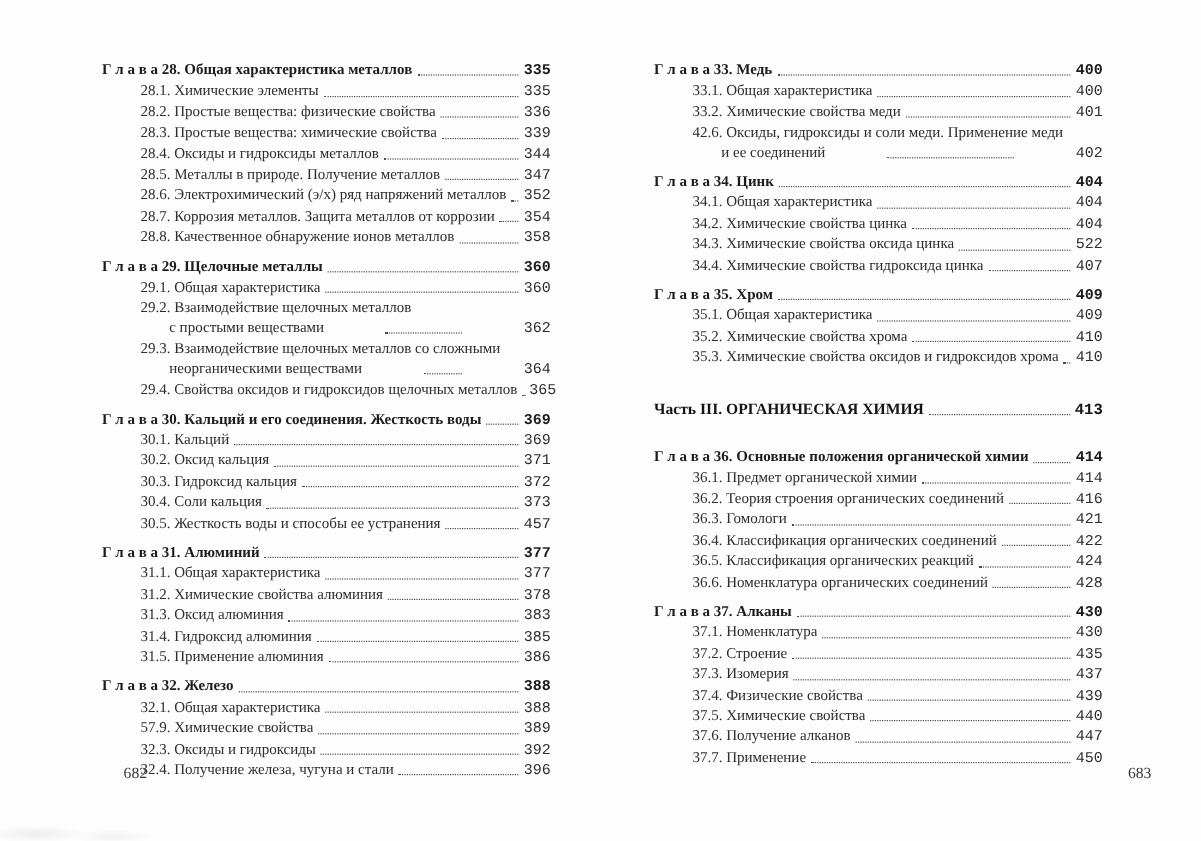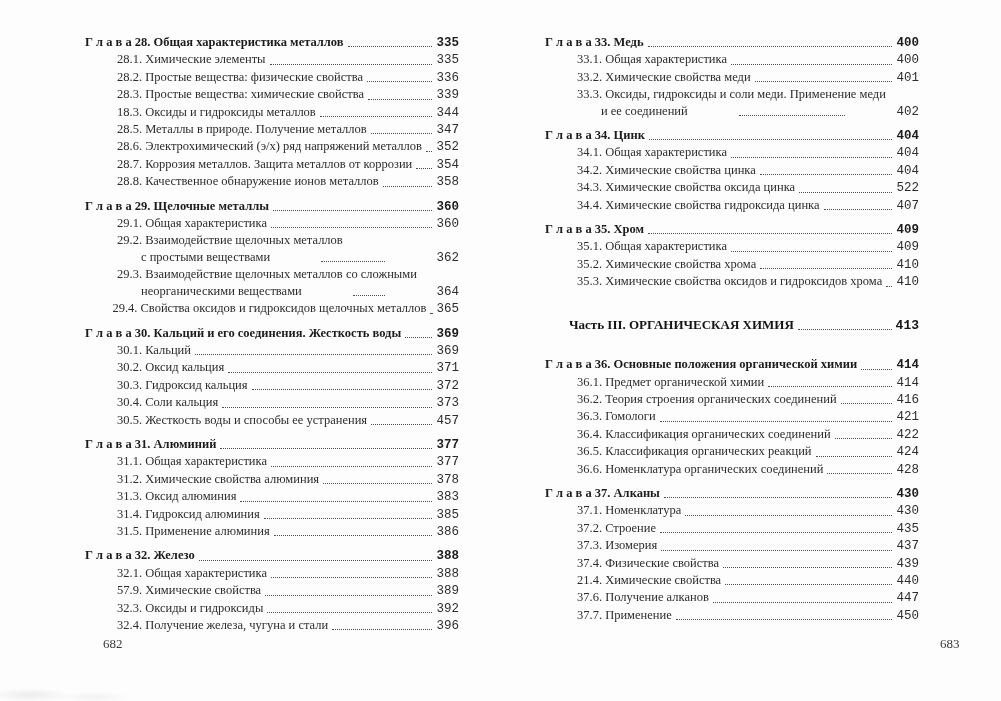--- a/index.html
+++ b/index.html
@@ -3,27 +3,27 @@
 <meta charset="utf-8">
 <style>
   html,body{margin:0;padding:0;}
   body{
     width:1001px;height:701px;position:relative;overflow:hidden;
     background:#fdfdfd;
     font-family:"Liberation Serif","DejaVu Serif",serif;
     color:#2d2d2d;
   }
   .spread{position:absolute;inset:0;}
-  .col{position:absolute;top:34px;width:374px;font-size:12.5px;line-height:16.4px;}
+  .col{position:absolute;top:50px;width:374px;font-size:12.5px;line-height:16.4px;}
   .col-left{left:85px;}
   .col-right{left:545px;}
   .section{margin-bottom:7px;}
-  .part-section{margin-top:26px;margin-bottom:22px;margin-left:24px;}
+  .part-section{margin-top:26px;margin-bottom:22px;}
   .row{display:flex;align-items:baseline;flex-wrap:nowrap;}
-  .row.ind1{padding-left:32px;justify-content:flex-end;}
+  .row.ind1{padding-left:32px;}
   .row.ind2{padding-left:56px;gap:47px;}
   .row.heading .txt,.row.heading .pg{font-weight:bold;color:#1c1c1c;}
   .row.part .txt,.row.part .pg{font-weight:bold;color:#151515;font-size:13px;}
   .txt{white-space:nowrap;flex:0 0 auto;}
   .leader{
     flex:1 1 auto;min-width:2px;height:1px;
     border-bottom:1.5px dotted #4d4d4d;
     align-self:flex-end;margin:0 3px 4px 4px;
   }
   .leader.hidden{border-bottom:none;}
@@ -59,21 +59,21 @@
           <span class="txt">28.2. Простые вещества: физические свойства</span>
           <span class="leader"></span>
           <span class="pg">336</span>
         </div>
         <div class="row ind1">
           <span class="txt">28.3. Простые вещества: химические свойства</span>
           <span class="leader"></span>
           <span class="pg">339</span>
         </div>
         <div class="row ind1">
-          <span class="txt">18.3. Оксиды и гидроксиды металлов</span>
+          <span class="txt">28.4. Оксиды и гидроксиды металлов</span>
           <span class="leader"></span>
           <span class="pg">344</span>
         </div>
         <div class="row ind1">
           <span class="txt">28.5. Металлы в природе. Получение металлов</span>
           <span class="leader"></span>
           <span class="pg">347</span>
         </div>
         <div class="row ind1">
           <span class="txt">28.6. Электрохимический (э/х) ряд напряжений металлов</span>
@@ -229,21 +229,21 @@
           <span class="txt">33.1. Общая характеристика</span>
           <span class="leader"></span>
           <span class="pg">400</span>
         </div>
         <div class="row ind1">
           <span class="txt">33.2. Химические свойства меди</span>
           <span class="leader"></span>
           <span class="pg">401</span>
         </div>
         <div class="row ind1">
-          <span class="txt">33.3. Оксиды, гидроксиды и соли меди. Применение меди</span>
+          <span class="txt">42.6. Оксиды, гидроксиды и соли меди. Применение меди</span>
           <span class="leader hidden"></span>
         </div>
         <div class="row ind2">
           <span class="txt">и ее соединений</span>
           <span class="leader"></span>
           <span class="pg">402</span>
         </div>
       </div>
       <div class="section">
         <div class="row heading">
@@ -358,21 +358,21 @@
           <span class="txt">37.3. Изомерия</span>
           <span class="leader"></span>
           <span class="pg">437</span>
         </div>
         <div class="row ind1">
           <span class="txt">37.4. Физические свойства</span>
           <span class="leader"></span>
           <span class="pg">439</span>
         </div>
         <div class="row ind1">
-          <span class="txt">21.4. Химические свойства</span>
+          <span class="txt">37.5. Химические свойства</span>
           <span class="leader"></span>
           <span class="pg">440</span>
         </div>
         <div class="row ind1">
           <span class="txt">37.6. Получение алканов</span>
           <span class="leader"></span>
           <span class="pg">447</span>
         </div>
         <div class="row ind1">
           <span class="txt">37.7. Применение</span>

